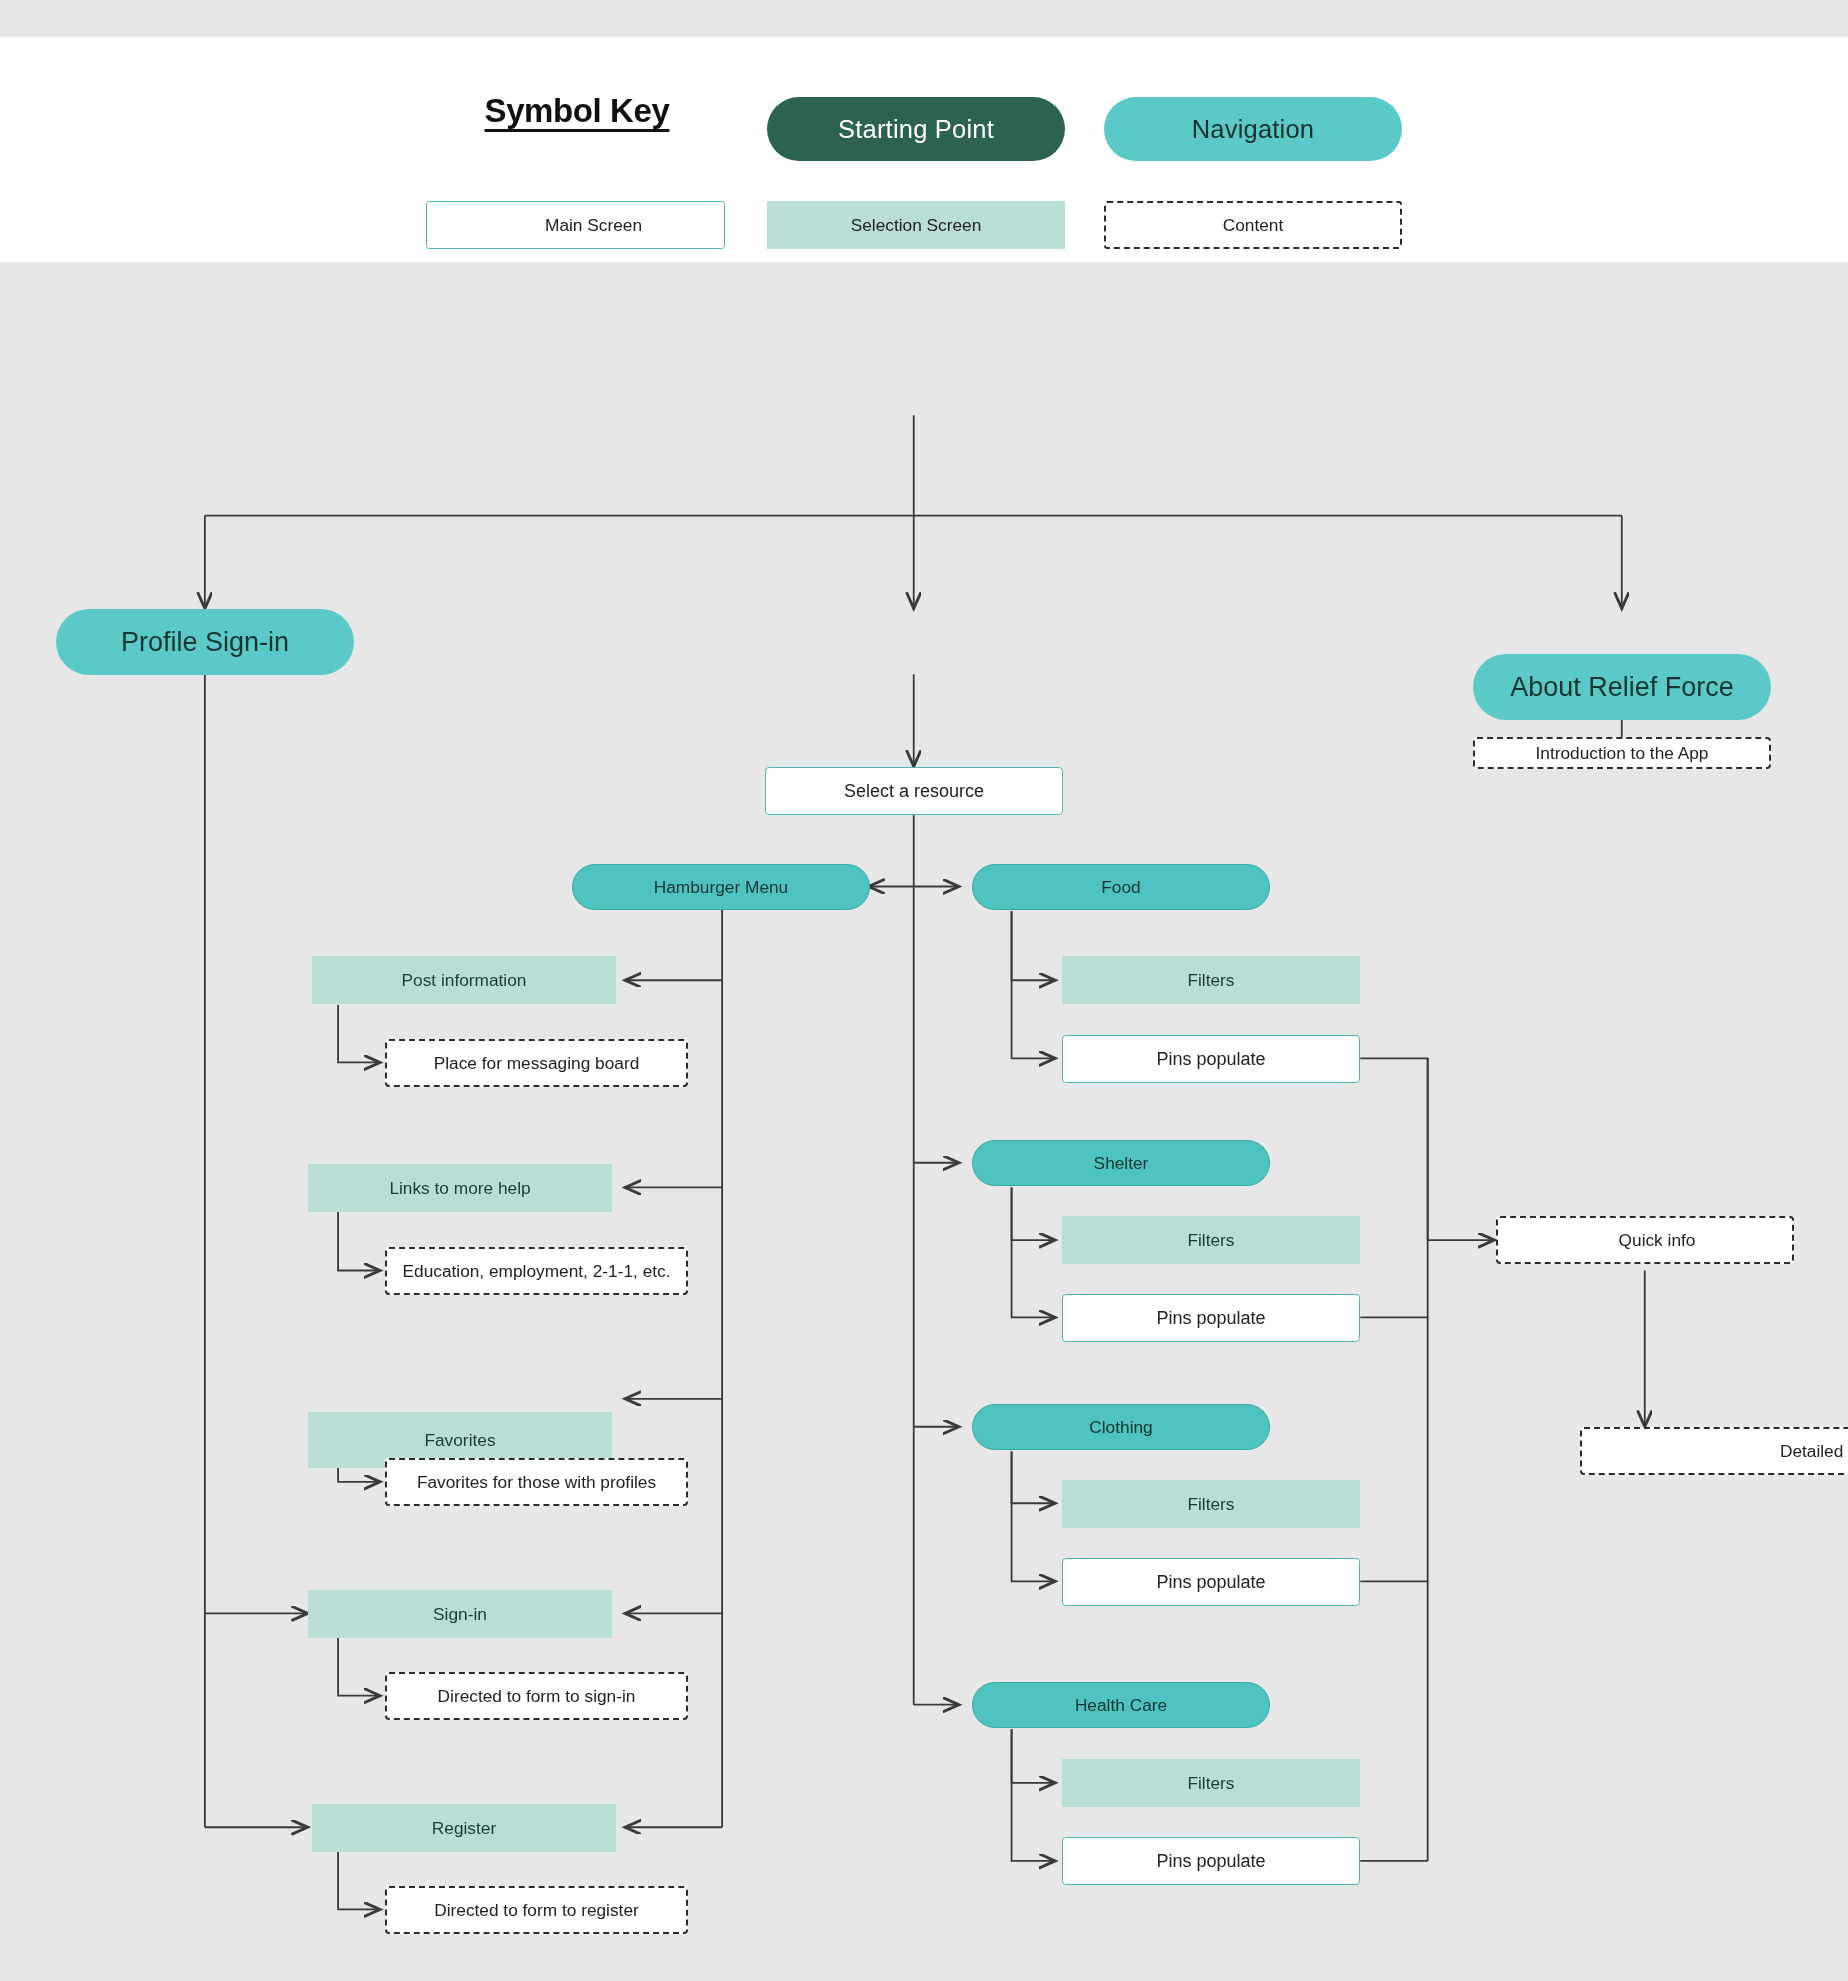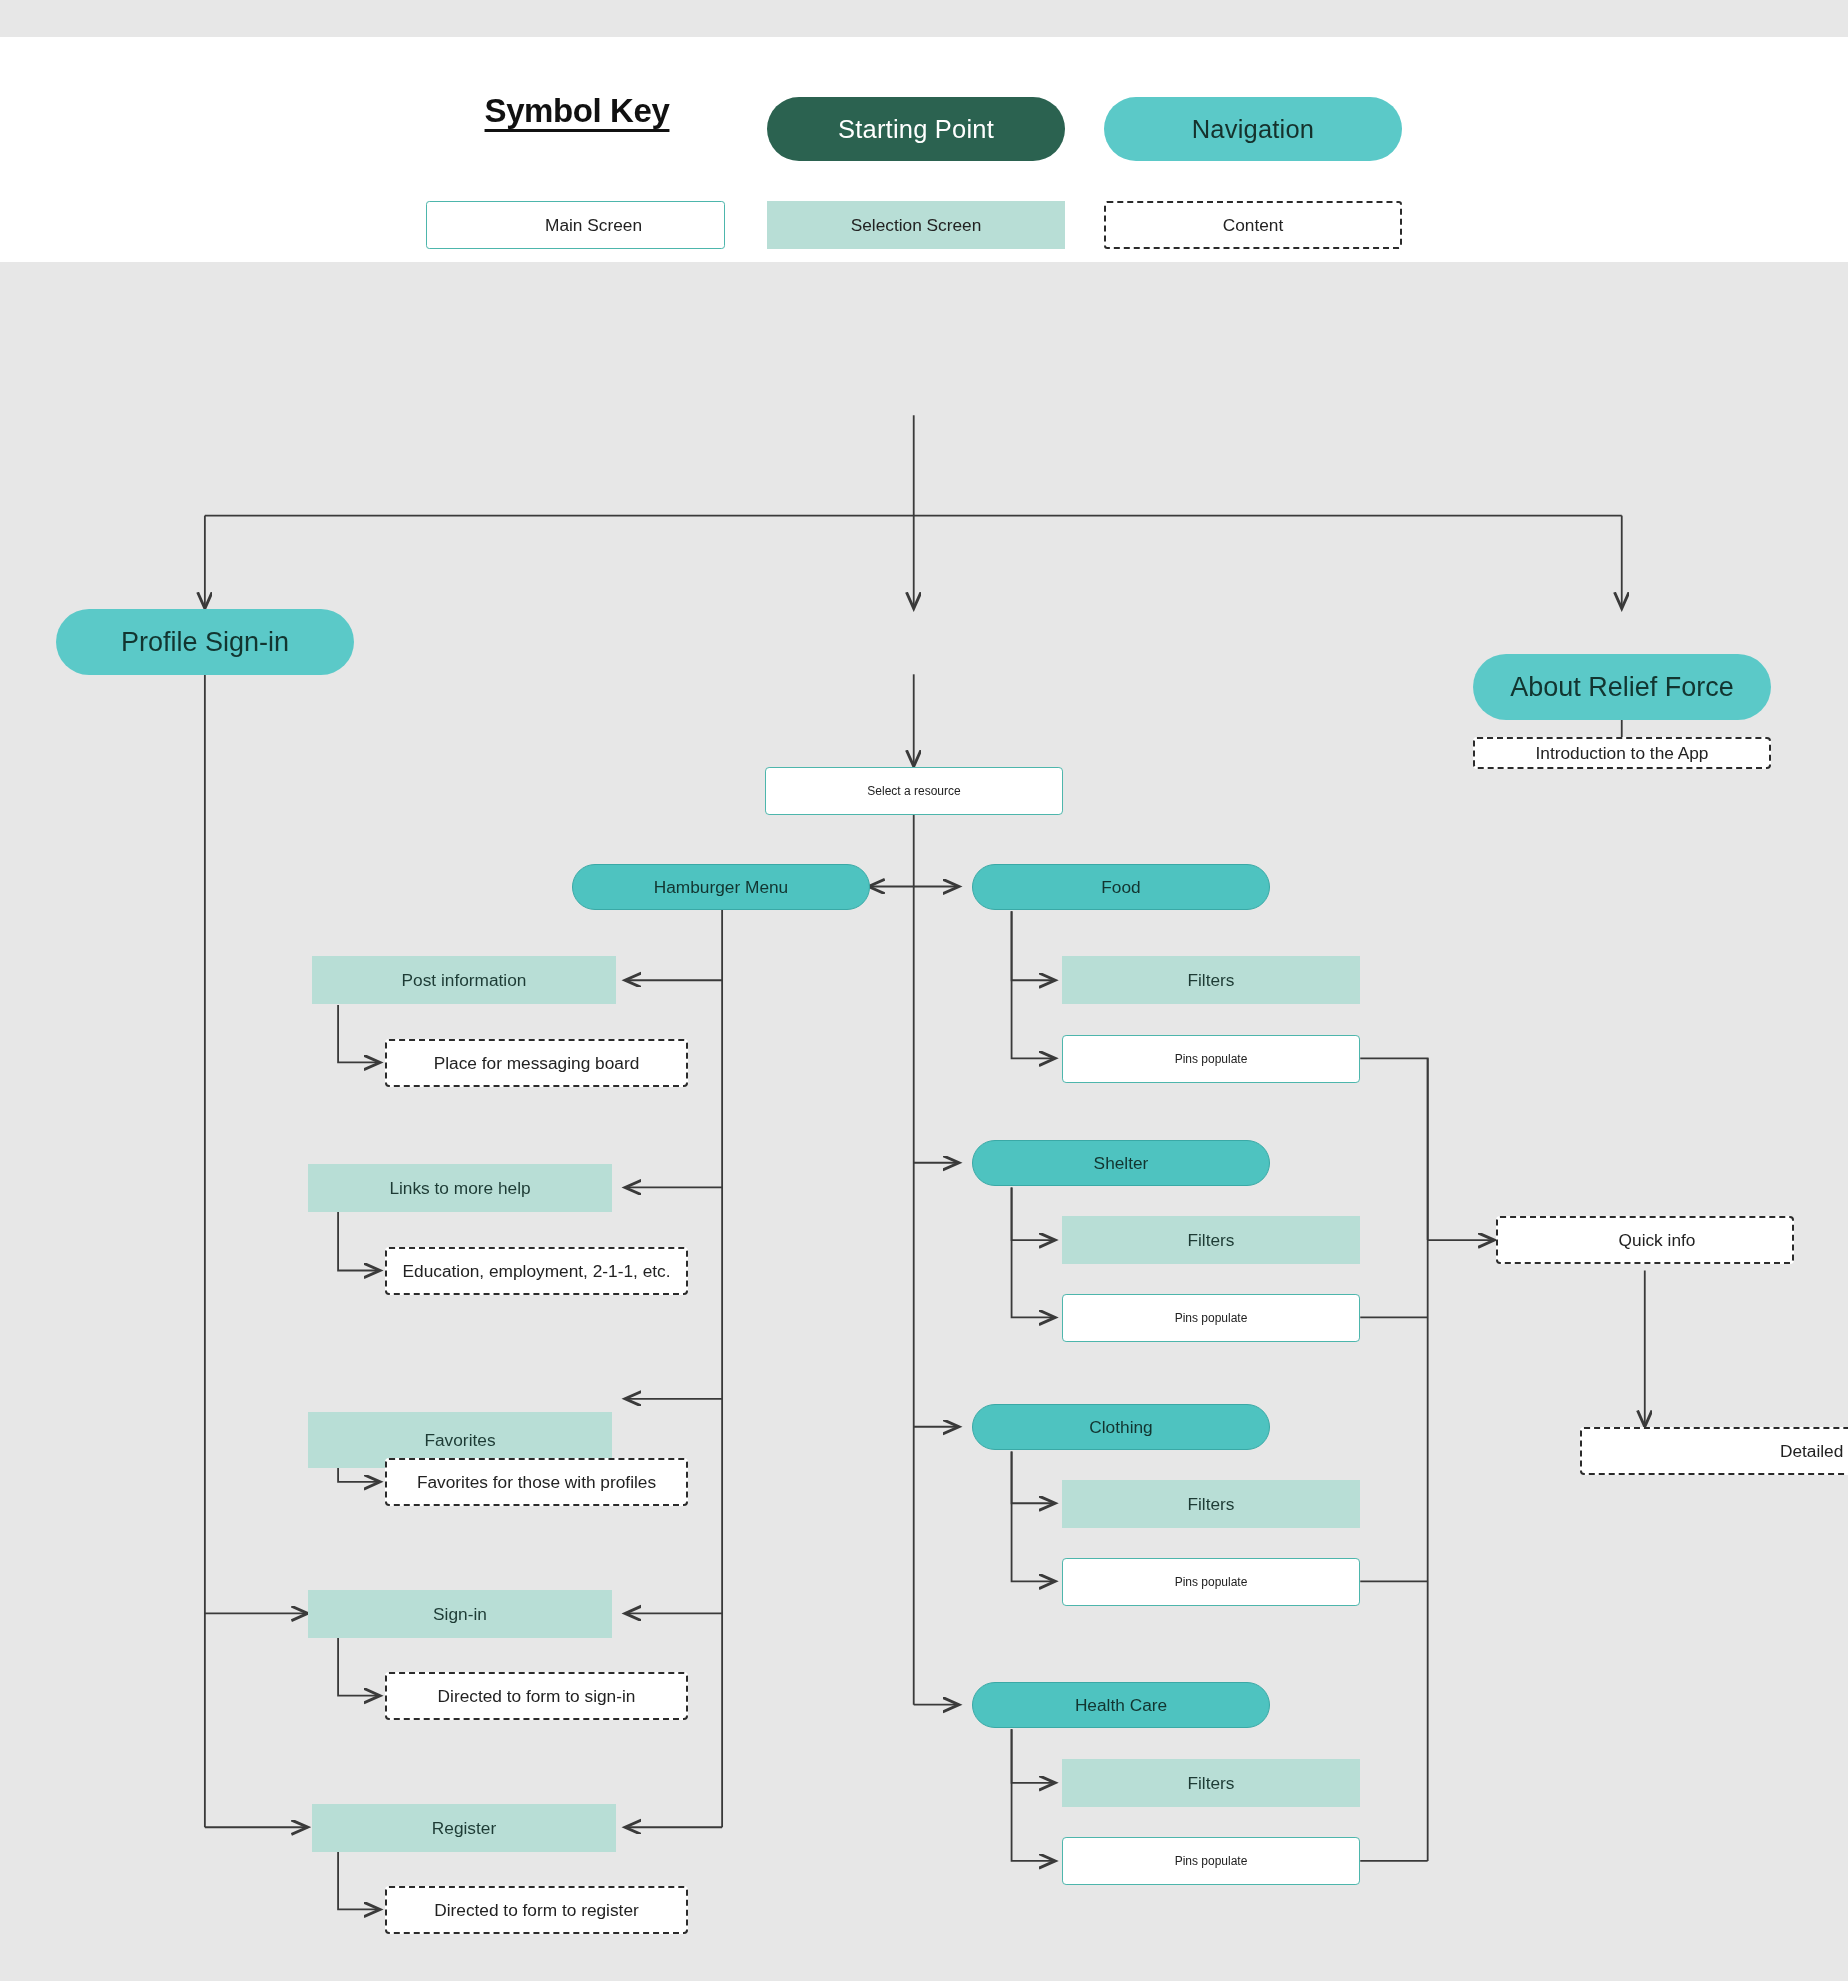--- a/index.html
+++ b/index.html
@@ -68,21 +68,21 @@
     border-radius: 822px; font-size: 27px;
   }
   .n-nav-sm {
     background: #4ec3c0; color: #123530;
     border: 1.6px solid #3aa9a6;
     border-radius: 822px; font-size: 17.3px;
   }
   .n-main {
     background: #ffffff; color: #222222;
     border: 1.6px solid #4db6ac; border-radius: 4.1px;
-    font-size: 12px;
+    font-size: 18px;
   }
   .n-select {
     background: #b8ded6; color: #1d3b35;
     font-size: 17.3px;
   }
   .n-content {
     background: #ffffff; color: #222222;
     border: 2.5px dashed #2b2b2b; border-radius: 4.1px;
     font-size: 17.3px;
   }

